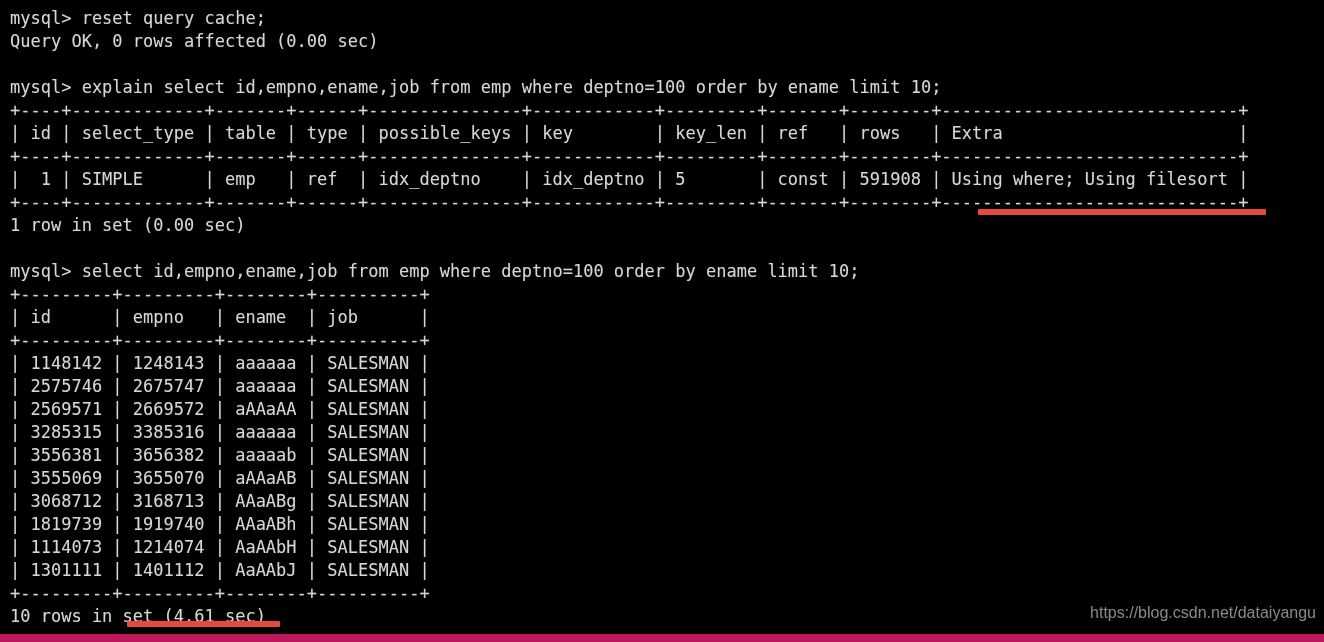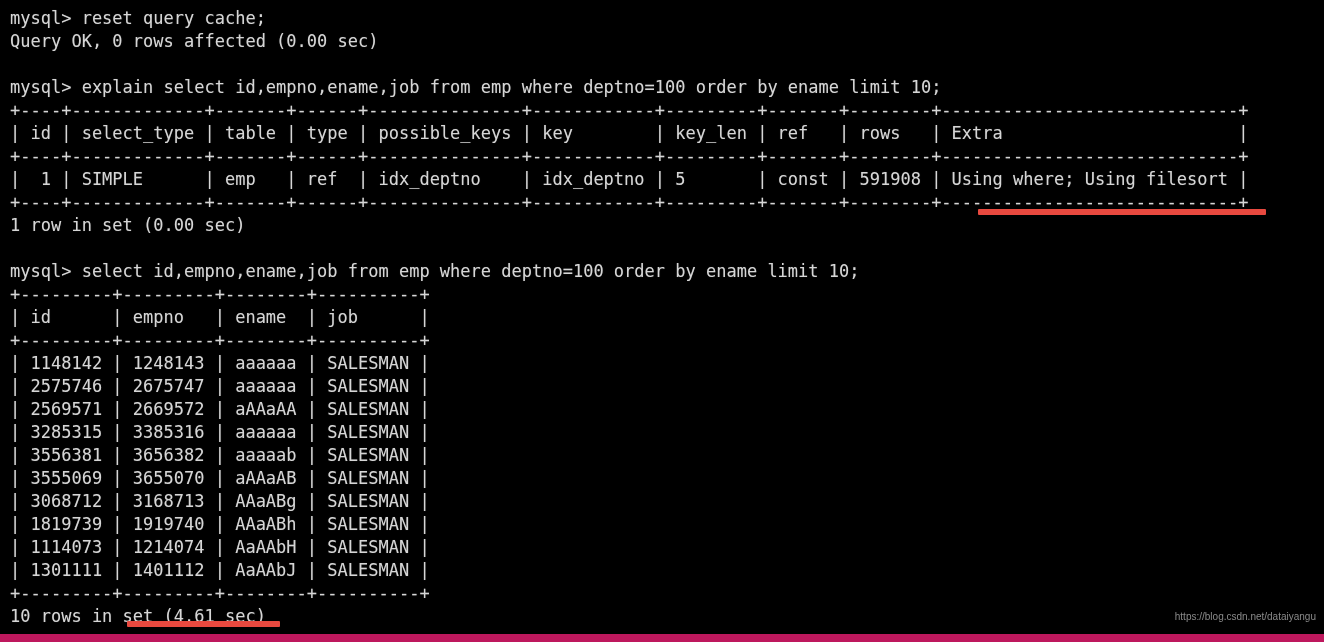--- a/index.html
+++ b/index.html
@@ -49,21 +49,21 @@
   #underline-time {
     left: 127px;
     top: 621px;
     width: 153px;
   }
   #watermark {
     position: absolute;
     right: 8px;
     bottom: 12px;
     font-family: "Liberation Sans", "DejaVu Sans", sans-serif;
-    font-size: 10px;
+    font-size: 16px;
     color: #8a8a8a;
     letter-spacing: 0px;
     white-space: pre;
   }
 </style>
 </head>
 <body>
 
 <div id="screen">
 

